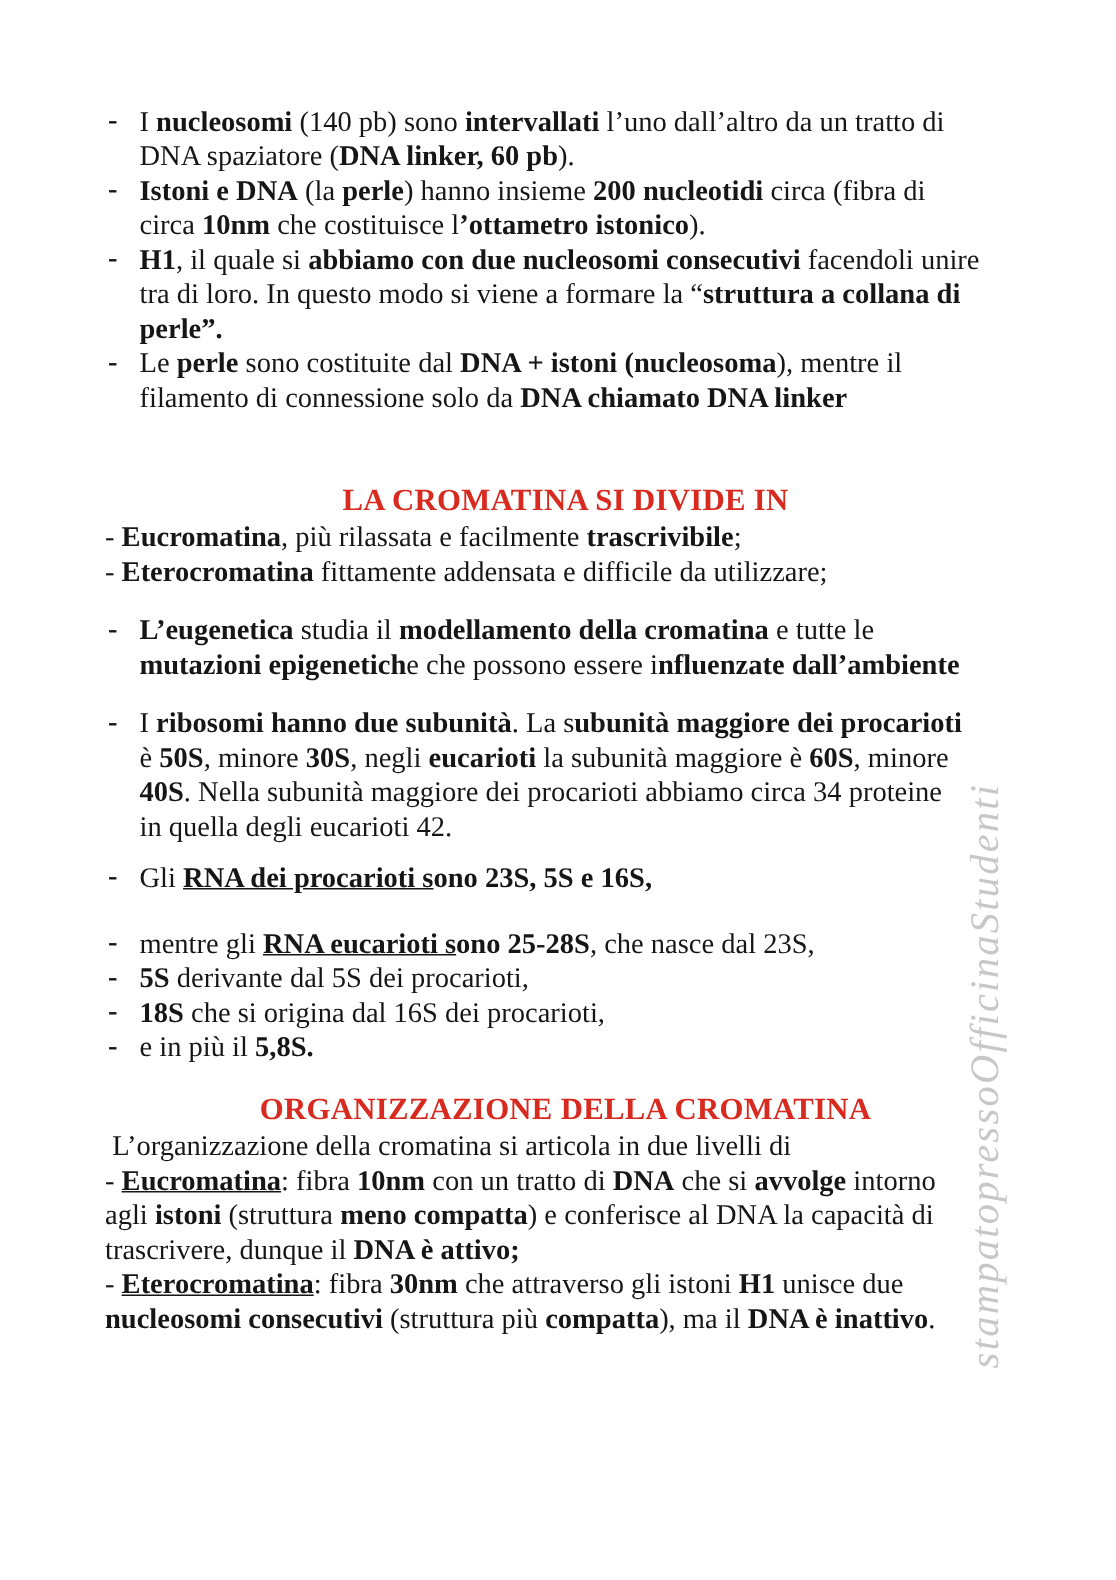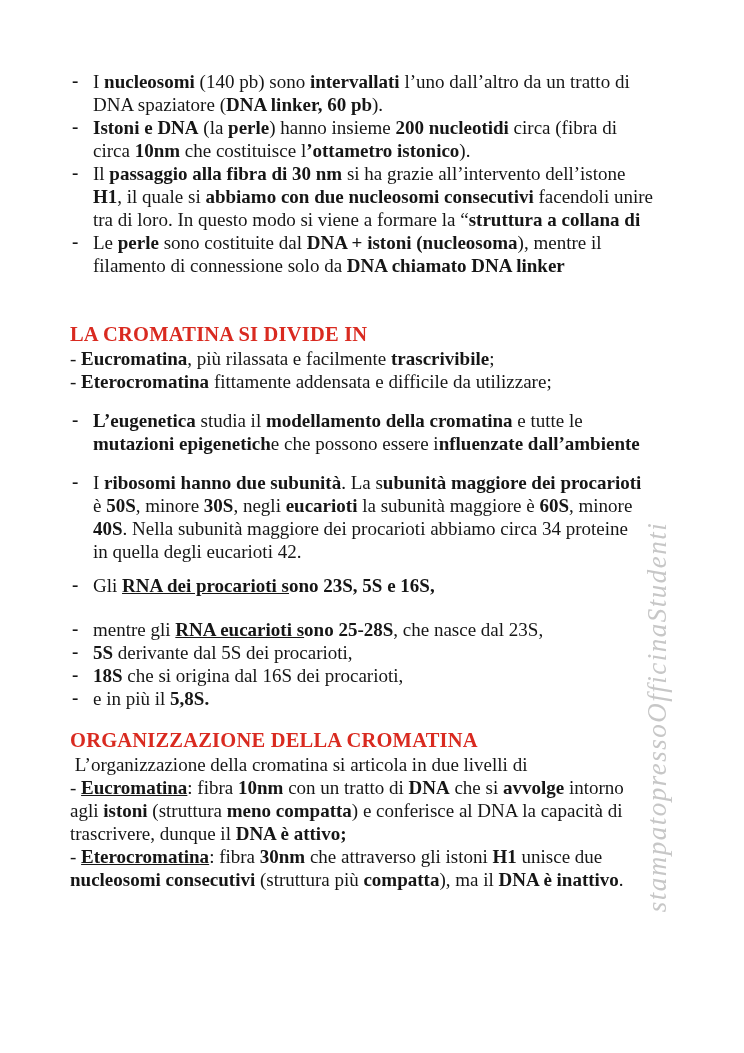--- a/index.html
+++ b/index.html
@@ -20,20 +20,21 @@
   .b{font-weight:bold;}
   .u{text-decoration:underline;}
   .bullets .item{position:relative;padding-left:23px;}
   .bullets .dash{position:absolute;left:2px;top:-1px;font-weight:bold;}
   .para{}
   .heading{
     font-size:20.5px;line-height:26px;font-weight:bold;
     color:var(--heading,#d92a20);
     letter-spacing:0.2px;
     white-space:nowrap;
+    text-align:center;
   }
   .watermark{
     position:absolute;
     left:657px;top:717px;
     transform:translate(-50%,-50%) rotate(-90deg);
     transform-origin:center;
     font-family:"Liberation Serif", serif;
     font-style:italic;
     font-size:27px;
     letter-spacing:1.5px;
@@ -53,23 +54,23 @@
           <div class="line"><span>I </span><span class="b">nucleosomi</span><span> (140 pb) sono </span><span class="b">intervallati</span><span> l’uno dall’altro da un tratto di</span></div>
           <div class="line"><span>DNA spaziatore (</span><span class="b">DNA linker, 60 pb</span><span>).</span></div>
         </div>
         <div class="item">
           <span class="dash">-</span>
           <div class="line"><span class="b">Istoni e DNA</span><span> (la </span><span class="b">perle</span><span>) hanno insieme </span><span class="b">200 nucleotidi</span><span> circa (fibra di</span></div>
           <div class="line"><span>circa </span><span class="b">10nm</span><span> che costituisce l</span><span class="b">’ottametro istonico</span><span>).</span></div>
         </div>
         <div class="item">
           <span class="dash">-</span>
-          <div class="line"><span>Il </span><span class="b">passaggio alla fibra di 30 nm</span><span> si ha grazie all’intervento dell’istone</span></div>
           <div class="line"><span class="b">H1</span><span>, il quale si </span><span class="b">abbiamo con due nucleosomi consecutivi</span><span> facendoli unire</span></div>
           <div class="line"><span>tra di loro. In questo modo si viene a formare la “</span><span class="b">struttura a collana di</span></div>
+          <div class="line"><span class="b">perle”.</span></div>
         </div>
         <div class="item">
           <span class="dash">-</span>
           <div class="line"><span>Le </span><span class="b">perle</span><span> sono costituite dal </span><span class="b">DNA + istoni (nucleosoma</span><span>), mentre il</span></div>
           <div class="line"><span>filamento di connessione solo da </span><span class="b">DNA chiamato DNA linker</span></div>
         </div>
       </div>
       <div style="height: 44px;"></div>
       <div class="heading">LA CROMATINA SI DIVIDE IN</div>
       <div class="para">

